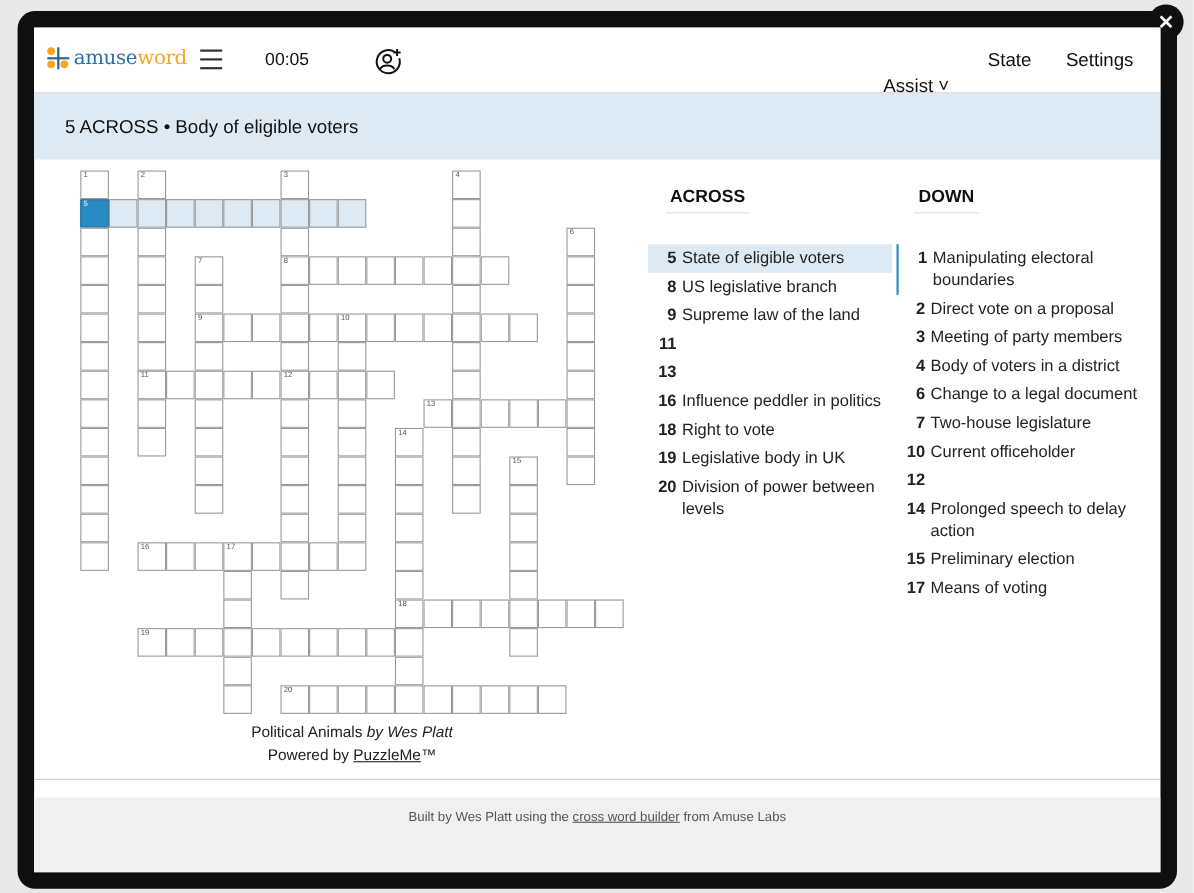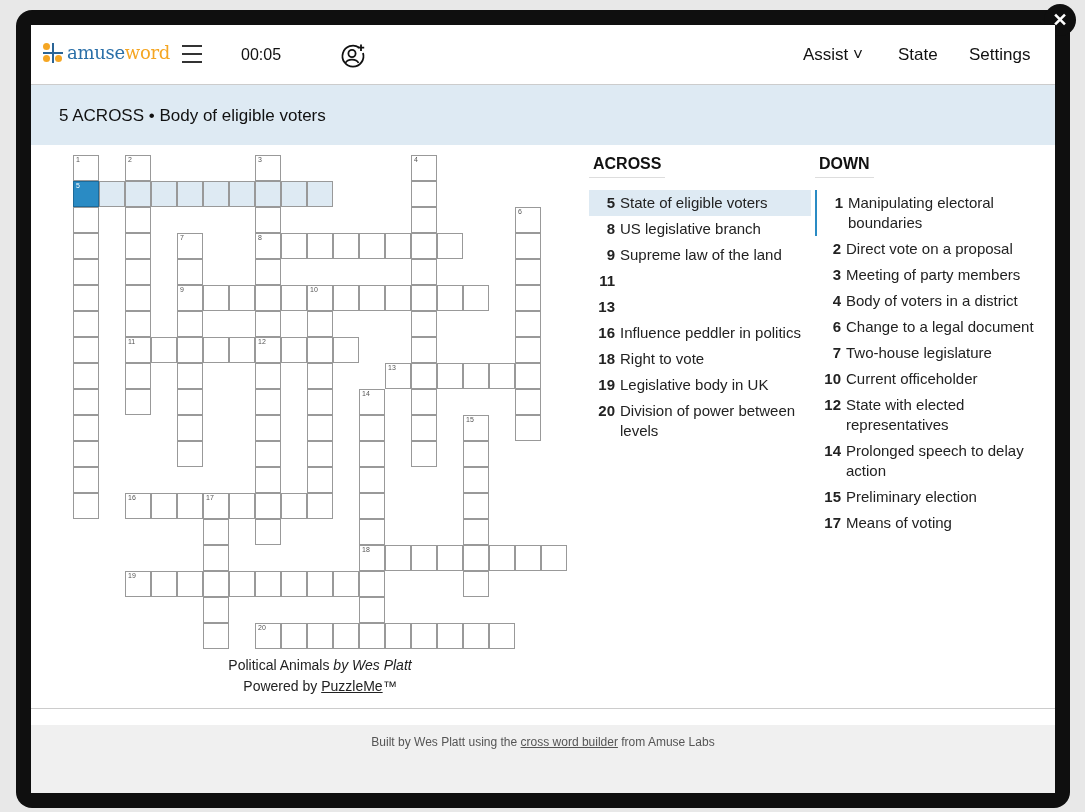--- a/index.html
+++ b/index.html
@@ -23,21 +23,21 @@
   .nav-item { position:absolute; top:20px; font-size:17px; color:#111; cursor:pointer; }
   .clue-bar { position:absolute; left:0; top:60px; width:1024px; height:60px; background:#deeaf3; }
   .clue-bar-text { position:absolute; left:28px; top:21px; font-size:17px; color:#111; }
   .grid { position:absolute; left:0; top:0; }
   .cell { position:absolute; width:26px; height:26px; box-sizing:border-box; border:1px solid #999; background:#fff; }
   .cell .num { position:absolute; left:2px; top:0px; font-size:7px; color:#555; }
   .cell.hl { background:#deeaf3; }
   .cell.sel { background:#2a8bc4; border-color:#1d6a99; }
   .cell.sel .num { color:#fff; }
   .clue-col { position:absolute; top:130px; }
-  .clue-col h3 { margin:0; font-size:16px; font-weight:bold; color:#111; padding:0 4px 4px 4px; border-bottom:1px solid #ddd; display:inline-block; }
+  .clue-col h3 { margin:16px; font-size:16px; font-weight:bold; color:#111; padding:0 4px 4px 4px; border-bottom:1px solid #ddd; display:inline-block; }
   .clue-list { margin-top:12px; }
   .clue { display:flex; font-size:15px; line-height:20px; padding:3px 0; color:#222; cursor:pointer; }
   .clue .n { font-weight:bold; width:26px; text-align:right; margin-right:5px; flex-shrink:0; }
   .clue.active { background:#deeaf3; }
   .clue.cross { border-left:2px solid #2a8bc4; }
   .credit { position:absolute; left:0; width:578px; text-align:center; font-size:14px; color:#222; }
   .credit a { color:#222; text-decoration:underline; }
   .divider { position:absolute; left:0; top:683px; width:1024px; height:1px; background:#ccc; }
   .footer { position:absolute; left:0; top:700px; width:1024px; height:68px; background:#f0f0f0; }
   .footer-text { position:absolute; left:0; top:10px; width:1024px; text-align:center; font-size:12px; color:#555; }
@@ -70,21 +70,21 @@
       </div>
     <div class="timer">00:05</div>
     <div class="add-user">
       <svg width="26" height="26" viewBox="0 0 26 26" fill="none" stroke="#111" stroke-width="1.8">
         <path d="M19 4.5 A10.5 10.5 0 1 0 23 10"></path>
         <circle cx="12" cy="10.5" r="3.6"></circle>
         <path d="M5.5 20 C7.5 15.5 16.5 15.5 18.5 20"></path>
         <path d="M21 1.5 V8 M17.8 4.7 H24.2"></path>
       </svg>
     </div>
-    <div class="nav-item" style="left:772px;">Assist ˅</div>
+    <div class="nav-item" style="left:772px;margin-top:24px;">Assist ˅</div>
     <div class="nav-item" style="left:867px;">State</div>
     <div class="nav-item" style="left:938px;">Settings</div>
   </div>
 
   <div class="clue-bar">
     <div class="clue-bar-text">5 ACROSS • Body of eligible voters</div>
   </div>
 
   <div class="grid" id="grid">
       <div class="cell hl sel" style="left: 42px; top: 156px;">
@@ -353,21 +353,20 @@
         <div class="clue">
           <span class="n">7</span>
           <span>Two-house legislature</span>
         </div>
         <div class="clue">
           <span class="n">10</span>
           <span>Current officeholder</span>
         </div>
         <div class="clue">
           <span class="n">12</span>
-          <span>State with elected representatives</span>
         </div>
         <div class="clue">
           <span class="n">14</span>
           <span>Prolonged speech to delay action</span>
         </div>
         <div class="clue">
           <span class="n">15</span>
           <span>Preliminary election</span>
         </div>
         <div class="clue">

